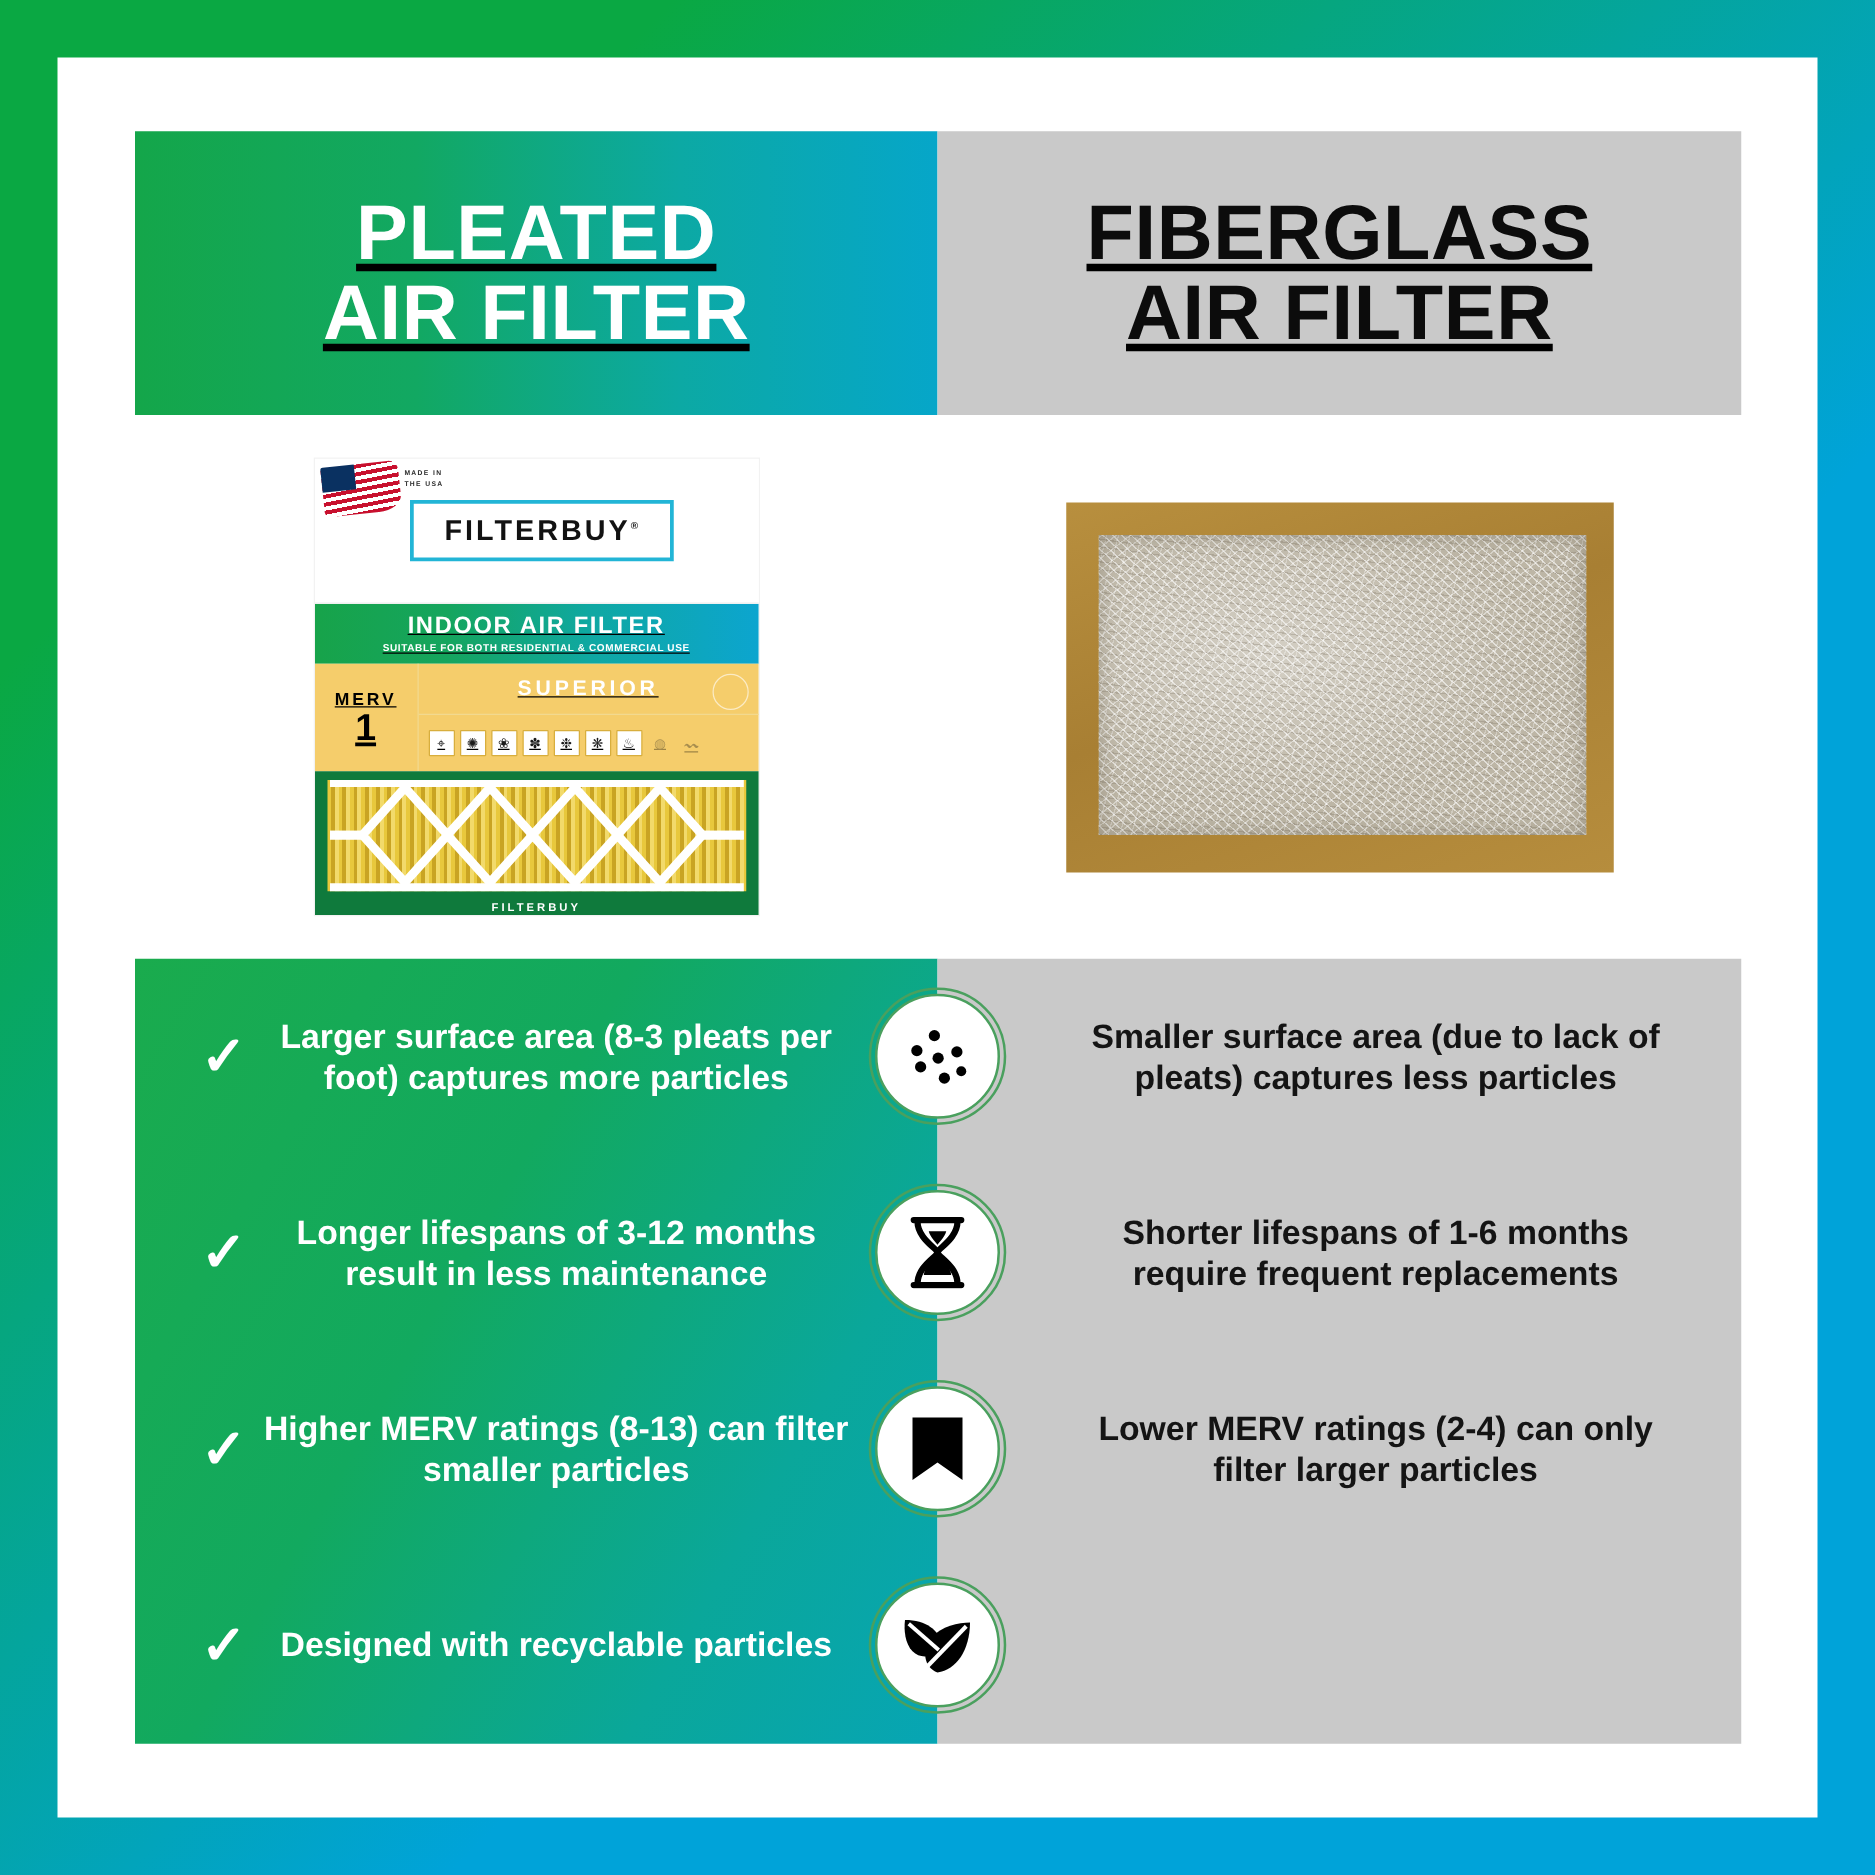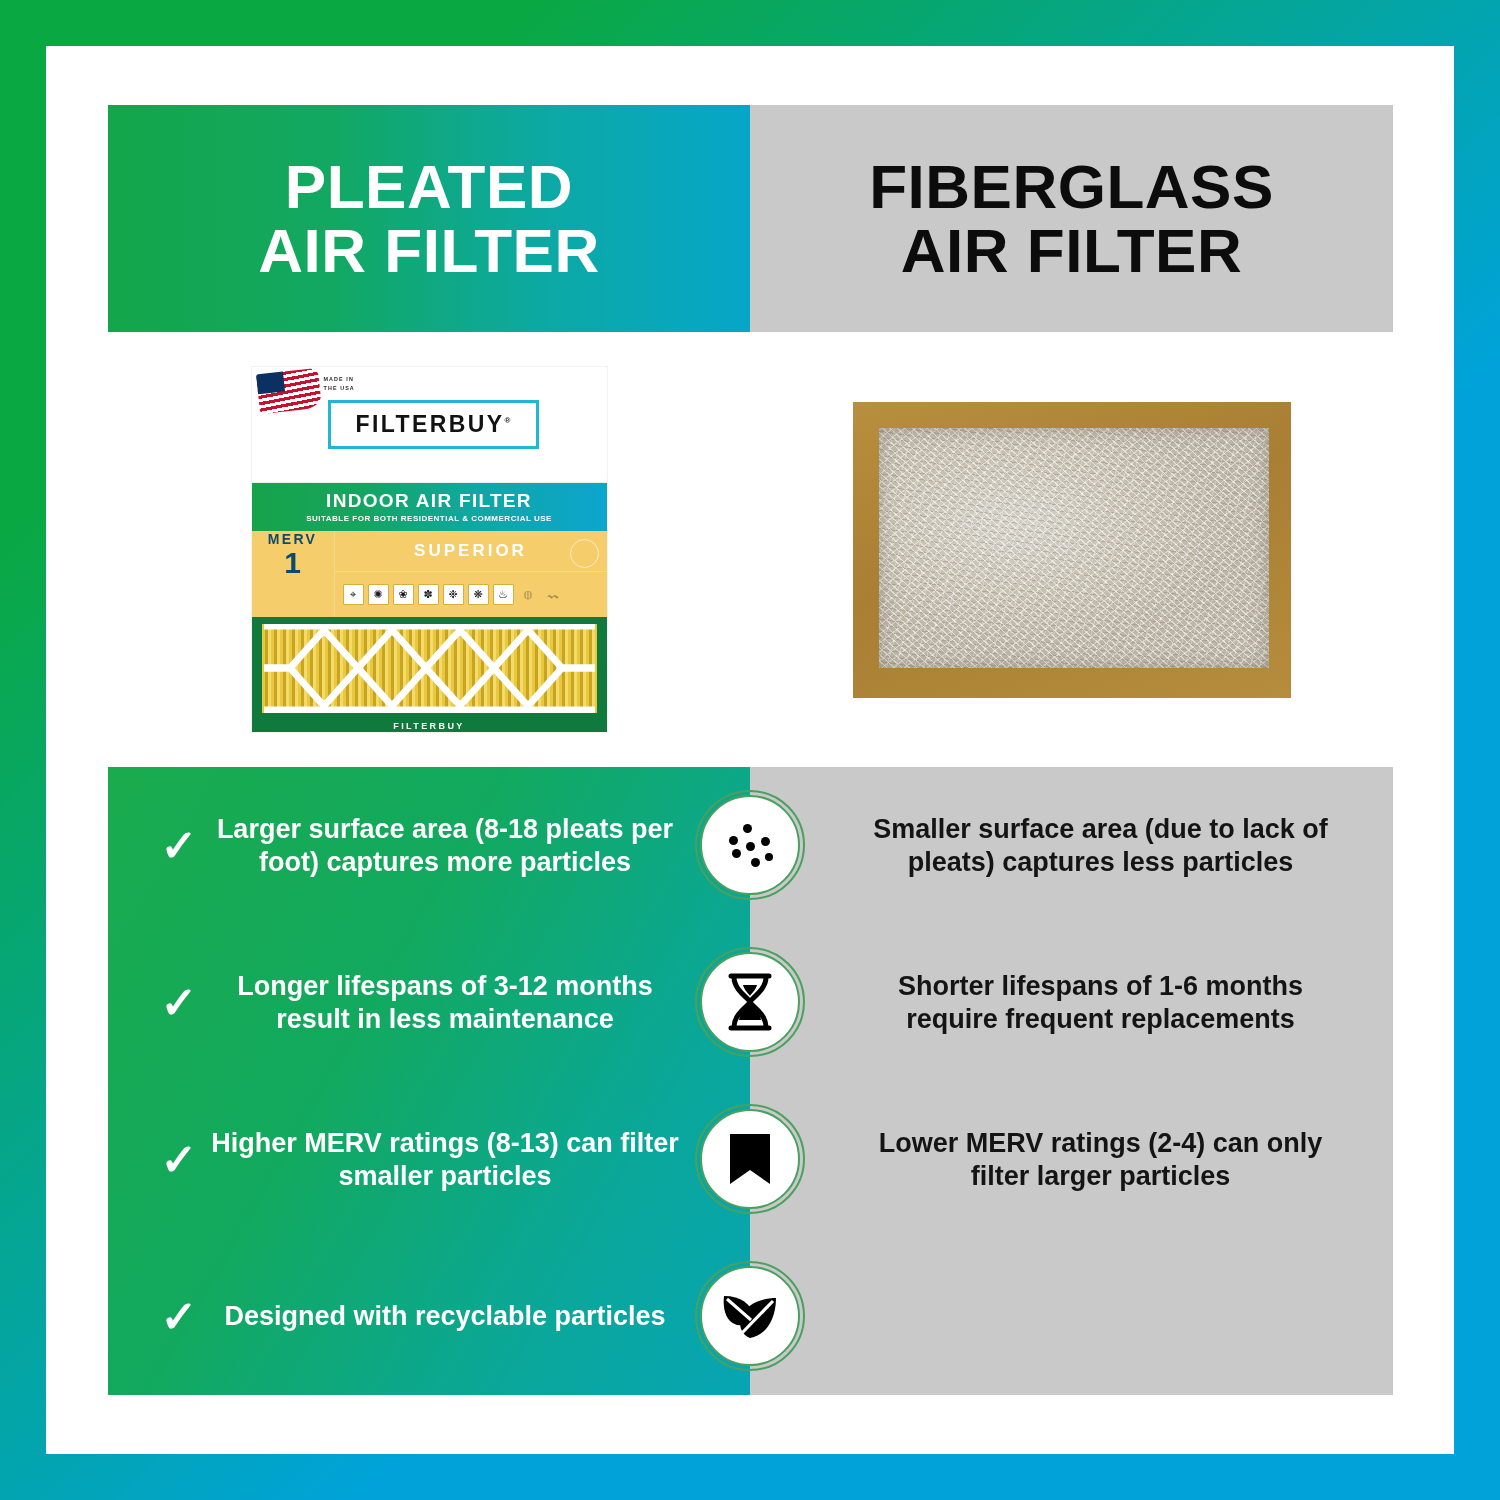--- a/index.html
+++ b/index.html
@@ -14,21 +14,21 @@
   #frame{
     position:relative;width:1500px;height:1500px;
     background:linear-gradient(135deg,#0aa843 0%,#0aa843 18%,#00a3d9 62%,#00a3d9 100%);
     box-sizing:border-box;
   }
   #matte{
     position:absolute;left:46px;top:46px;right:46px;bottom:46px;
     background:#ffffff;
   }
   #canvas{
-    position:absolute;left:108px;top:105px;width:1285px;height:1290px;
+    position:absolute;left:108px;top:105px;width:1285px;height:1290px;text-decoration:underline;
   }
 
   
   .header-row{display:flex;width:1285px;height:227px;}
   .hdr{
     display:flex;align-items:center;justify-content:center;
     text-align:center;box-sizing:border-box;
   }
   .hdr-left{
     width:642px;height:227px;
@@ -99,21 +99,21 @@
     color:#ffffff;
   }
   .pkg-green .t1{font-size:19px;font-weight:bold;letter-spacing:1.3px;line-height:1.1;}
   .pkg-green .t2{font-size:8px;font-weight:bold;letter-spacing:.5px;margin-top:2px;}
 
   .pkg-amber{
     position:relative;height:86px;background:#f5cd6b;display:flex;
   }
   .merv{
     width:82px;border-right:1px solid #f2d98f;
-    display:flex;flex-direction:column;align-items:center;color:#0c4a6e;
+    display:flex;flex-direction:column;align-items:center;justify-content:center;color:#000000;
   }
   .merv .m1{font-size:14px;font-weight:bold;letter-spacing:2.3px;}
   .merv .m2{font-size:30px;font-weight:bold;line-height:1;margin-top:1px;}
   .amber-main{flex:1;display:flex;flex-direction:column;}
   .superior{
     height:40px;display:flex;align-items:center;justify-content:center;
     color:#ffffff;font-size:17px;font-weight:bold;letter-spacing:3px;
     border-bottom:1px solid #f2d98f;
   }
   .icon-strip{
@@ -304,21 +304,21 @@
 
     <div class="compare">
       <div class="col-left"></div>
       <div class="col-right"></div>
 
       <div class="rows">
 
         <div class="row" style="top:0px">
           <div class="cell-l">
             <div class="check">✓</div>
-            <div class="txt-l">Larger surface area (8-18 pleats per foot) captures more particles</div>
+            <div class="txt-l">Larger surface area (8-3 pleats per foot) captures more particles</div>
           </div>
           <div class="cell-r">
             <div class="txt-r">Smaller surface area (due to lack of pleats) captures less particles</div>
           </div>
         </div>
 
         <div class="row" style="top:157px">
           <div class="cell-l">
             <div class="check">✓</div>
             <div class="txt-l">Longer lifespans of 3-12 months result in less maintenance</div>

